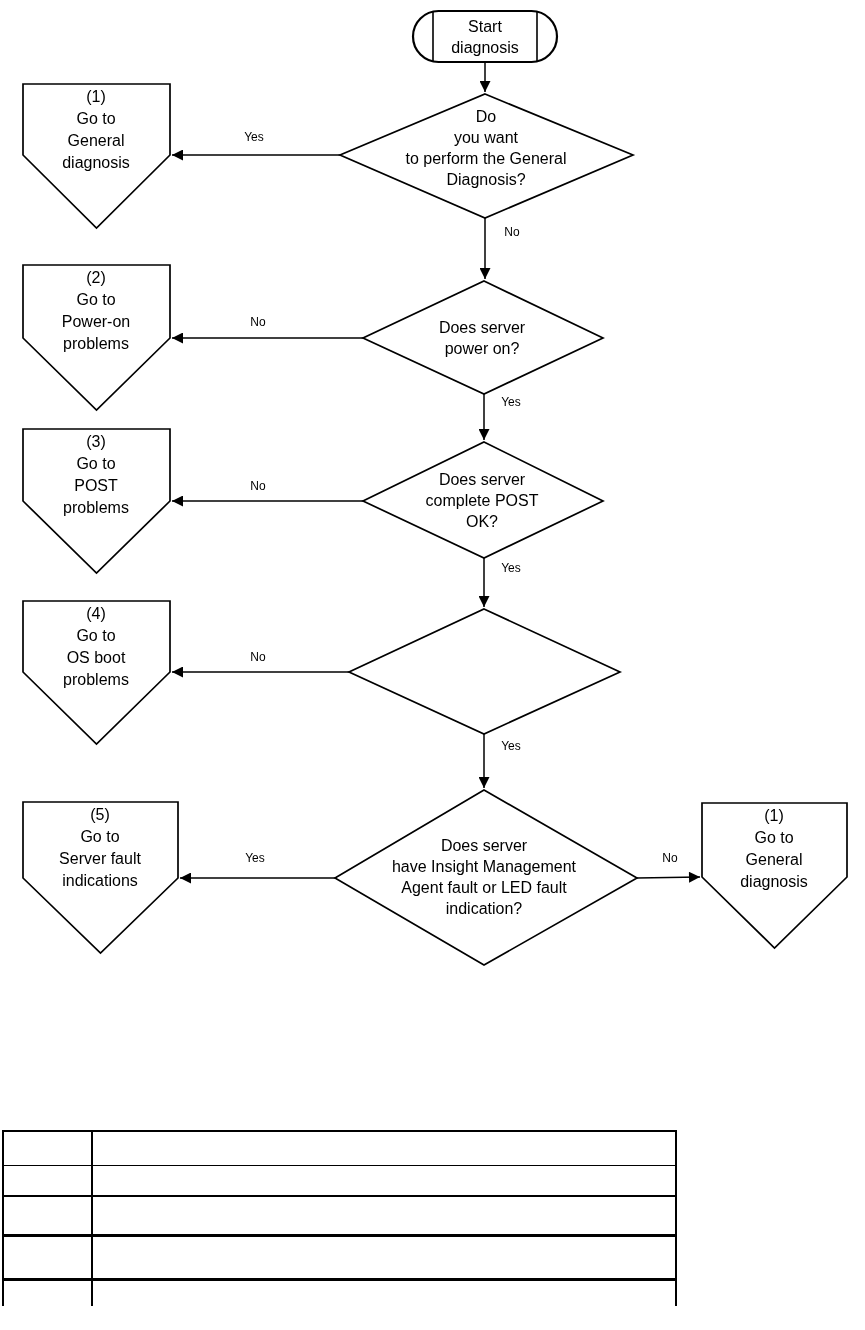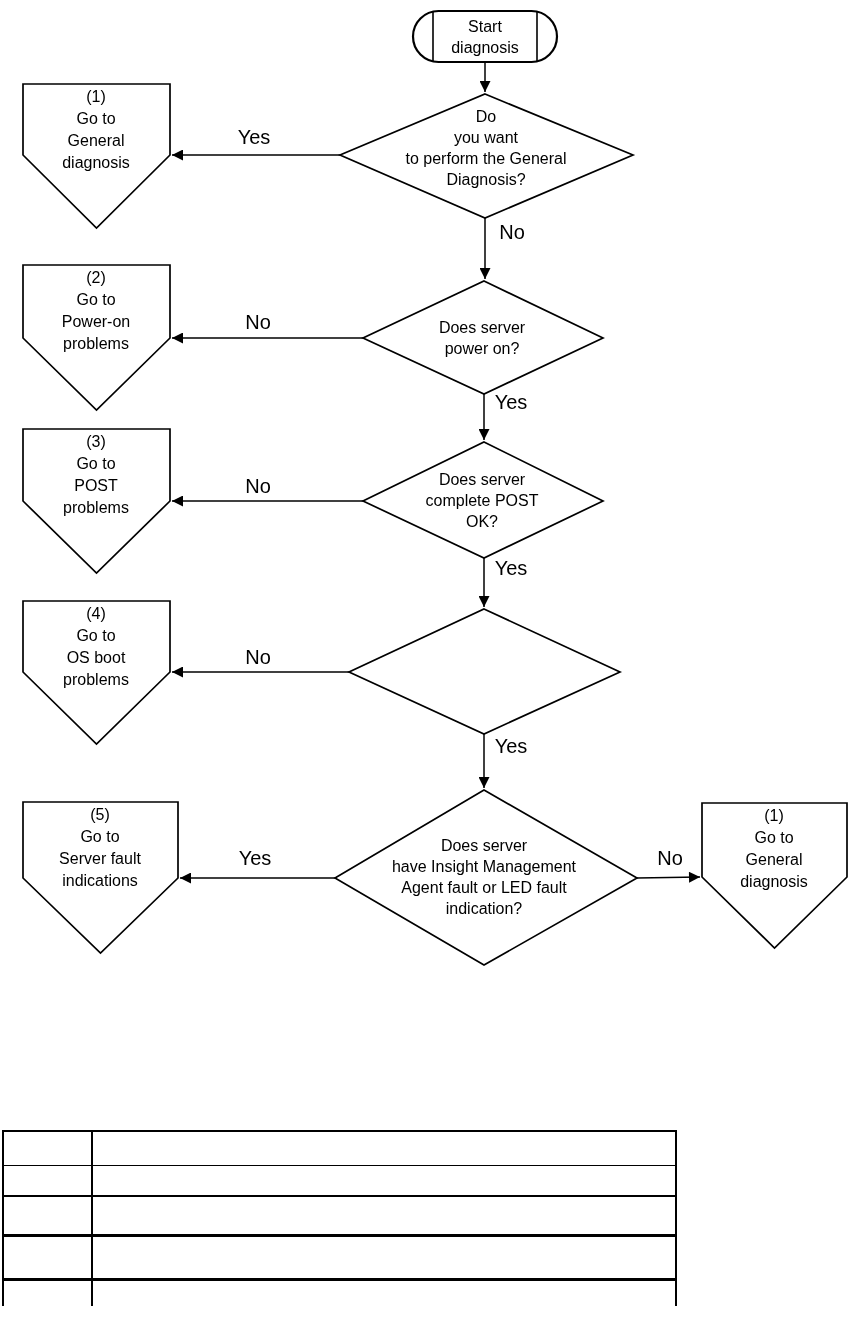--- a/index.html
+++ b/index.html
@@ -14,21 +14,21 @@
     text-align:center; white-space:pre-line;
     font-size:16px; line-height:21px; color:#000;
   }
   .conn-label {
     position:absolute; transform:translateX(-50%);
     text-align:center; white-space:pre-line;
     font-size:16px; line-height:22px; color:#000;
   }
   .edge-label {
     position:absolute; transform:translate(-50%,-50%);
-    font-size:20px; color:#000; white-space:nowrap;
+    font-size:12px; color:#000; white-space:nowrap;
   }
   
   .tbl {
     position:absolute; left:2px; top:1130px; width:675px; height:198px;
     border:2px solid #000; box-sizing:border-box;
     display:flex; flex-direction:column; background:#fff;
   }
   .tbl-row { display:flex; width:100%; box-sizing:border-box; }
   .tbl-row:nth-child(1){ height:33px; }
   .tbl-row:nth-child(2){ height:30px; border-top:1px solid #000; }

